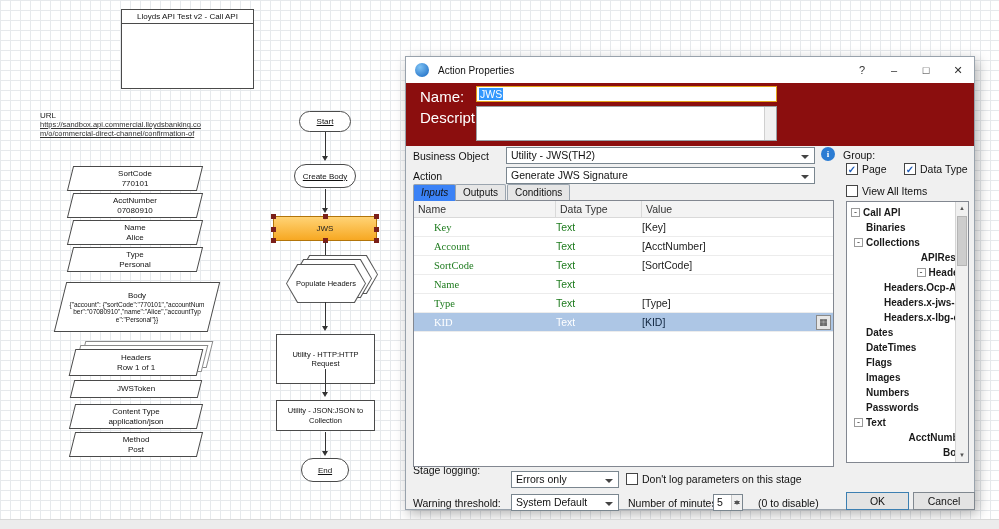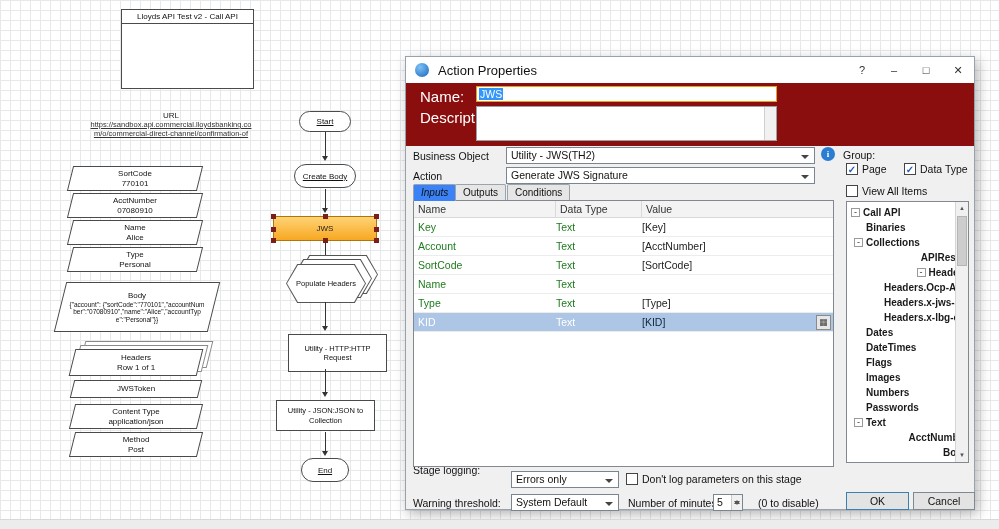--- a/index.html
+++ b/index.html
@@ -6,21 +6,21 @@
   body { font-family:"Liberation Sans", sans-serif; background:#fff; }
   .canvas { position:relative; width:999px; height:529px; overflow:hidden; background:#fff;
     background-image:
       linear-gradient(to right, #e6e9ec 1px, transparent 1px),
       linear-gradient(to bottom, #e6e9ec 1px, transparent 1px);
     background-size:10px 10px; }
 
   
   .proc-box { position:absolute; left:85px; top:9px; width:133px; height:80px; background:#fff; border:1px solid #4a4a4a;margin-left:36px; }
   .proc-box .cap { font-size:8px; text-align:center; padding:2px 1px; border-bottom:1px solid #4a4a4a; color:#111; }
-  .url-block { position:absolute; left:40px; top:111px; width:190px; text-align:center; font-size:8px; color:#222;margin-left:36px; }
+  .url-block { position:absolute; left:40px; top:111px; width:190px; font-size:8px; color:#222; }
   .url-block .u-l { font-size:7.5px; text-decoration:underline; color:#333; line-height:1.25; }
   .pgram { position:absolute; background:#fff; border:1px solid #4a4a4a; transform:skewX(-14deg); }
   .pgram .in { transform:skewX(14deg); width:100%; height:100%; display:flex; flex-direction:column; align-items:center; justify-content:center; font-size:8px; line-height:1.2; text-align:center; color:#111; }
   .stack { position:absolute; }
   .stack .pgram { position:absolute; inset:0; transform:skewX(-14deg); }
   .echo { position:absolute; inset:0; border:1px solid #8a8a8a; background:#fff; }
   .e1 { transform:translate(5px,-4px) skewX(-14deg); }
   .e2 { transform:translate(10px,-8px) skewX(-14deg); }
   .body-pg .in { font-size:6.5px; padding:0 8px; }
   .body-pg .in .ttl { font-size:8px; }
@@ -34,21 +34,21 @@
   .varrow::after { content:""; position:absolute; bottom:-5px; left:-3px; border:3px solid transparent; border-top:5px solid #333; }
   .pstack { position:absolute; }
   .hexo { position:absolute; inset:0; background:#555; clip-path:polygon(14% 0,86% 0,100% 50%,86% 100%,14% 100%,0 50%); }
   .hexo::after { content:""; position:absolute; inset:1px; background:#fff; clip-path:polygon(14% 0,86% 0,100% 50%,86% 100%,14% 100%,0 50%); }
   .hex-label { position:absolute; inset:0; display:flex; align-items:center; justify-content:center; z-index:2; font-size:7.5px; white-space:nowrap; color:#111; }
 
   
   .dlg { position:absolute; left:405px; top:56px; width:570px; height:454px; background:#f0f0f0; border:1px solid #98a2ac; box-shadow:3px 4px 12px rgba(0,0,0,.3); font-size:11px; color:#111; }
   .titlebar { position:absolute; left:0; top:0; width:100%; height:26px; background:#fff; display:flex; align-items:center; }
   .tb-icon { width:14px; height:14px; border-radius:50%; background:radial-gradient(circle at 35% 30%, #7ec2f4, #1565c0); margin:0 9px; }
-  .tb-title { font-size:13px; }
+  .tb-title { font-size:10px; }
   .tb-sp { flex:1; }
   .tb-btn { width:32px; text-align:center; font-size:11px; color:#333; line-height:26px; }
   .red-band { position:absolute; left:0; top:26px; width:100%; height:63px; background:#8b0e0e; }
   .wlabel { position:absolute; color:#fff; font-size:15px; }
   .name-input { position:absolute; left:70px; top:29px; width:301px; height:16px; background:#fff; border:1px solid #e3a21a; padding:0 2px; font-size:10.5px; line-height:14px; }
   .name-input .sel { background:#3297fd; color:#fff; padding:0 1px; }
   .desc-box { position:absolute; left:70px; top:49px; width:301px; height:35px; background:#fff; border:1px solid #9aa0a6; }
   .desc-scroll { position:absolute; right:0; top:0; width:12px; height:100%; background:#f1f1f1; border-left:1px solid #d0d0d0; }
   .flabel { position:absolute; font-size:10.5px; color:#111; }
   .dropdown { position:absolute; height:17px; background:#fff; border:1px solid #7a868f; font-size:10.5px; line-height:15px; padding:0 16px 0 4px; white-space:nowrap; overflow:hidden; }
@@ -56,21 +56,21 @@
   .info-icon { position:absolute; width:14px; height:14px; border-radius:50%; background:#2b7cd3; color:#fff; font-size:9px; font-weight:bold; text-align:center; line-height:14px; font-family:"Liberation Serif", serif; }
   .chk { position:absolute; display:flex; align-items:center; gap:4px; font-size:10.5px; }
   .chk .box { width:12px; height:12px; background:#fff; border:1px solid #444; font-size:10px; line-height:11px; text-align:center; color:#1f5bb5; font-weight:bold; flex:none; }
   .tab { position:absolute; top:127px; height:16px; line-height:15px; padding:0 7px; font-size:10px; background:#e6e6e6; border:1px solid #9aa4ae; border-bottom:none; border-radius:2px 2px 0 0; }
   .tab.active { background:#3b82f6; height:17px; z-index:3;font-style:italic; }
 
   .ptable { position:absolute; left:7px; top:143px; width:421px; height:267px; background:#fff; border:1px solid #828790; z-index:2; }
   .thead { display:flex; height:17px; background:#f3f3f3; border-bottom:1px solid #d9d9d9; font-size:10.5px; color:#333; }
   .thead span { border-right:1px solid #d9d9d9; padding:2px 0 0 4px; }
   .trow { display:flex; height:19px; border-bottom:1px solid #ececec; font-size:10.5px; align-items:center; }
-  .c-name { width:142px; color:#1e7b1e; padding-left:4px; }
+  .c-name { width:142px; color:#1e7b1e; padding-left:20px;font-family:Liberation Serif, serif; }
   .c-type { width:86px; color:#1e7b1e; }
   .c-value { flex:1; color:#222; display:flex; align-items:center; padding-right:2px; }
   .trow.selected { background:#adc6e5; }
   .trow.selected .c-name, .trow.selected .c-type { color:#fff; }
   .trow.selected .c-value { color:#10253f; }
   .expr-btn { margin-left:auto; width:15px; height:15px; background:#e6e6e6; border:1px solid #8a8a8a; font-size:9px; line-height:13px; text-align:center; color:#444; }
 
   .tree { position:absolute; left:440px; top:144px; width:123px; height:262px; background:#fff; border:1px solid #828790; overflow:hidden; padding-top:3px; }
   .tree-scroll { position:absolute; right:0; top:0; width:13px; height:100%; background:#f0f0f0; border-left:1px solid #d5d5d5; }
   .ts-up, .ts-dn { position:absolute; left:0; width:100%; height:13px; font-size:6px; text-align:center; color:#555; line-height:13px; }
@@ -188,21 +188,21 @@
   <div class="varrow" style="top:242px;height:18px"></div>
 
   <div class="pstack" style="left:286px;top:264px;width:80px;height:39px">
     <div class="hexo" style="transform:translate(12px,-9px)"></div>
     <div class="hexo" style="transform:translate(6px,-5px)"></div>
     <div class="hexo"></div>
     <div class="hex-label">Populate Headers</div>
   </div>
   <div class="varrow" style="top:302px;height:27px"></div>
 
-  <div class="rnode" style="left:288px;top:334px;width:99px;height:38px">
+  <div class="rnode" style="left:276px;top:334px;width:99px;height:50px">
       <span>Utility - HTTP:HTTP Request</span>
     </div>
   <div class="varrow" style="top:369px;height:26px"></div>
 
   <div class="rnode" style="left:276px;top:400px;width:99px;height:31px">
       <span>Utility - JSON:JSON to Collection</span>
     </div>
   <div class="varrow" style="top:432px;height:22px"></div>
 
   <div class="oval" style="left:301px;top:458px;width:48px;height:24px">

